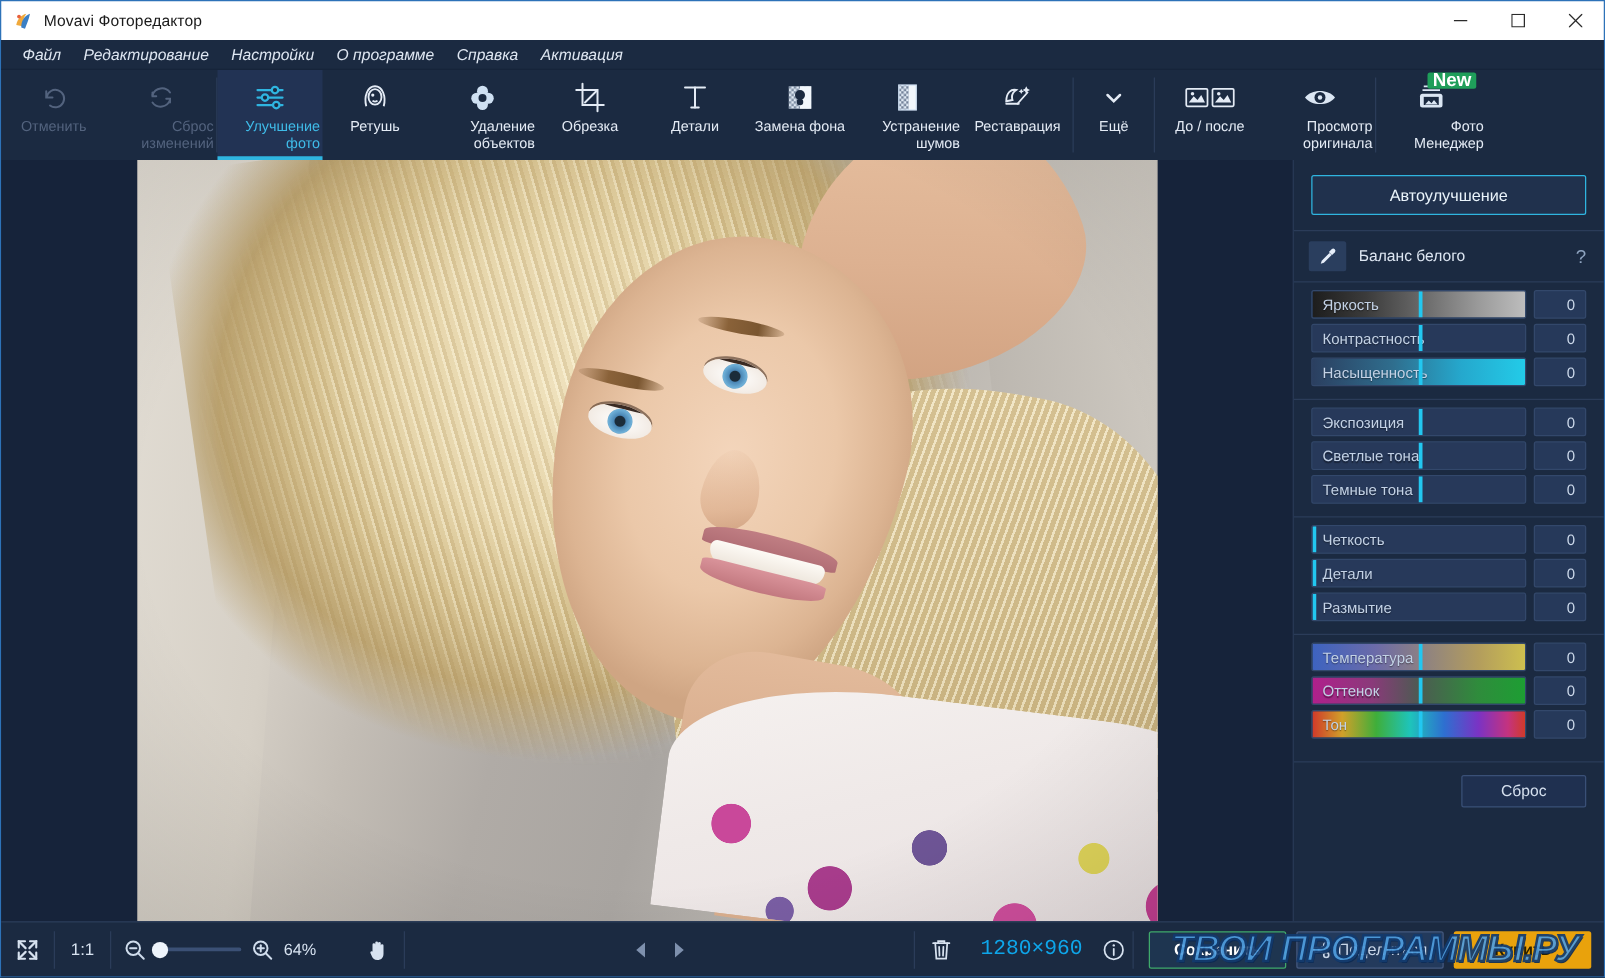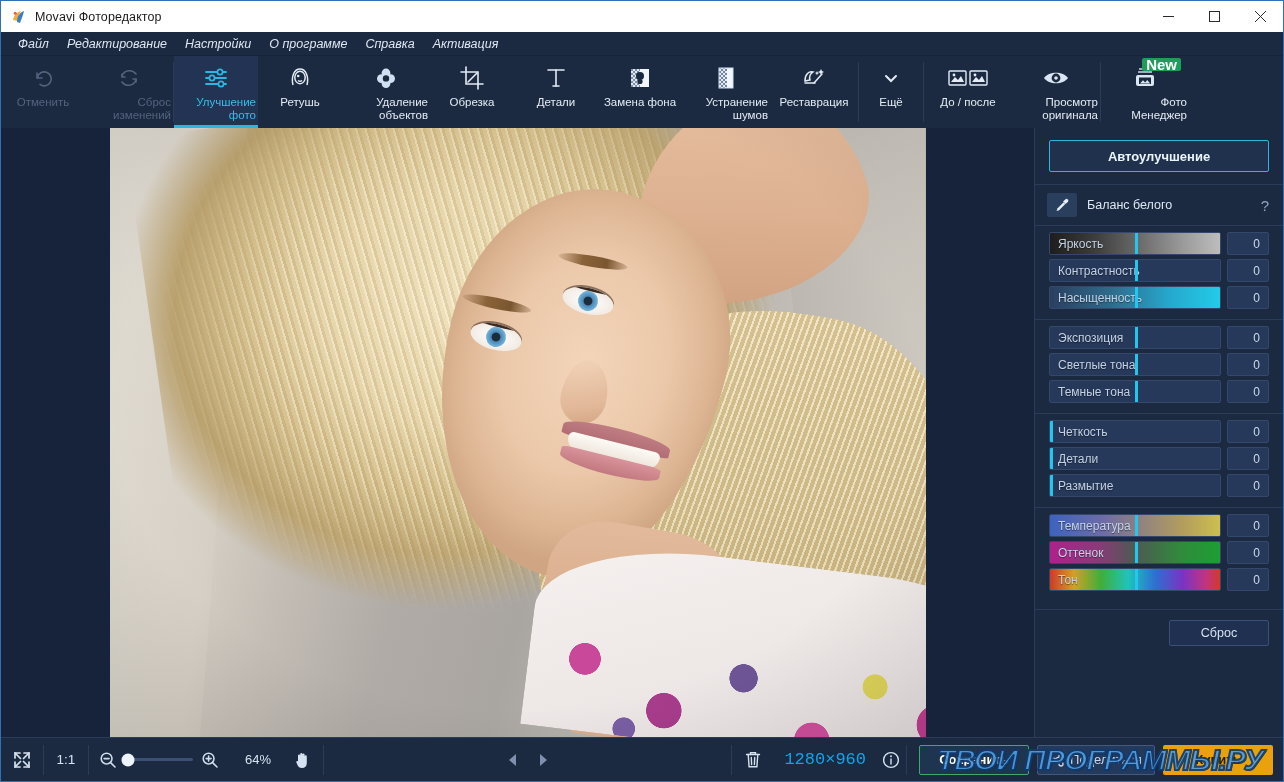--- a/index.html
+++ b/index.html
@@ -269,21 +269,21 @@
     background: #1b2a41;
     border-left: 1px solid #2b3c59;
     display: flex; flex-direction: column;
     padding: 0;
   }
   .autoenh {
     margin: 12px 14px 12px 14px;
     height: 32px;
     border: 1px solid #2fb5e0;
     border-radius: 2px;
-    color: #eaf4fb; font-size: 13px; font-weight: bold;
+    color: #eaf4fb; font-size: 13px; font-weight: normal;
     display: flex; align-items: center; justify-content: center;
     background: #20314d;
   }
   .psep { height: 1px; background: #2b3c59; }
   .wbrow {
     display: flex; align-items: center;
     padding: 8px 14px 8px 12px; gap: 10px;
   }
   .wbicon {
     width: 30px; height: 24px; border-radius: 2px;
@@ -353,21 +353,21 @@
   .ztrack {
     width: 68px; height: 3px; background: #3b5075; border-radius: 2px;
     position: relative;
   }
   .ztrack .zfill { position:absolute; left:0; top:0; bottom:0; width: 6px; background:#2fb5e0; border-radius:2px;}
   .zknob {
     position: absolute; left: 3px; top: 50%; transform: translate(-50%,-50%);
     width: 13px; height: 13px; border-radius: 50%;
     background: #eef4fb;
   }
-  .zpct { font-size: 13px; color: #d7e2f0; width: 44px; text-align: right; }
+  .zpct { font-size: 13px; color: #d7e2f0; width: 44px; text-align: left; }
   .navarrows { display: flex; gap: 14px; margin: 0 auto; }
   .navarrow { color: #7e90ad; font-size: 15px; }
   .dims { font-size: 17px; color: #0ea5e9; padding: 0 10px; font-family: Liberation Mono, monospace; }
   .savebtn {
     width: 110px; height: 30px; margin-left: 12px;
     border: 1px solid #3fa96b; border-radius: 2px;
     background: #1e3550; color: #ffffff;
     font-size: 13px; font-weight: bold;
     display: flex; align-items: center; justify-content: center;
   }

